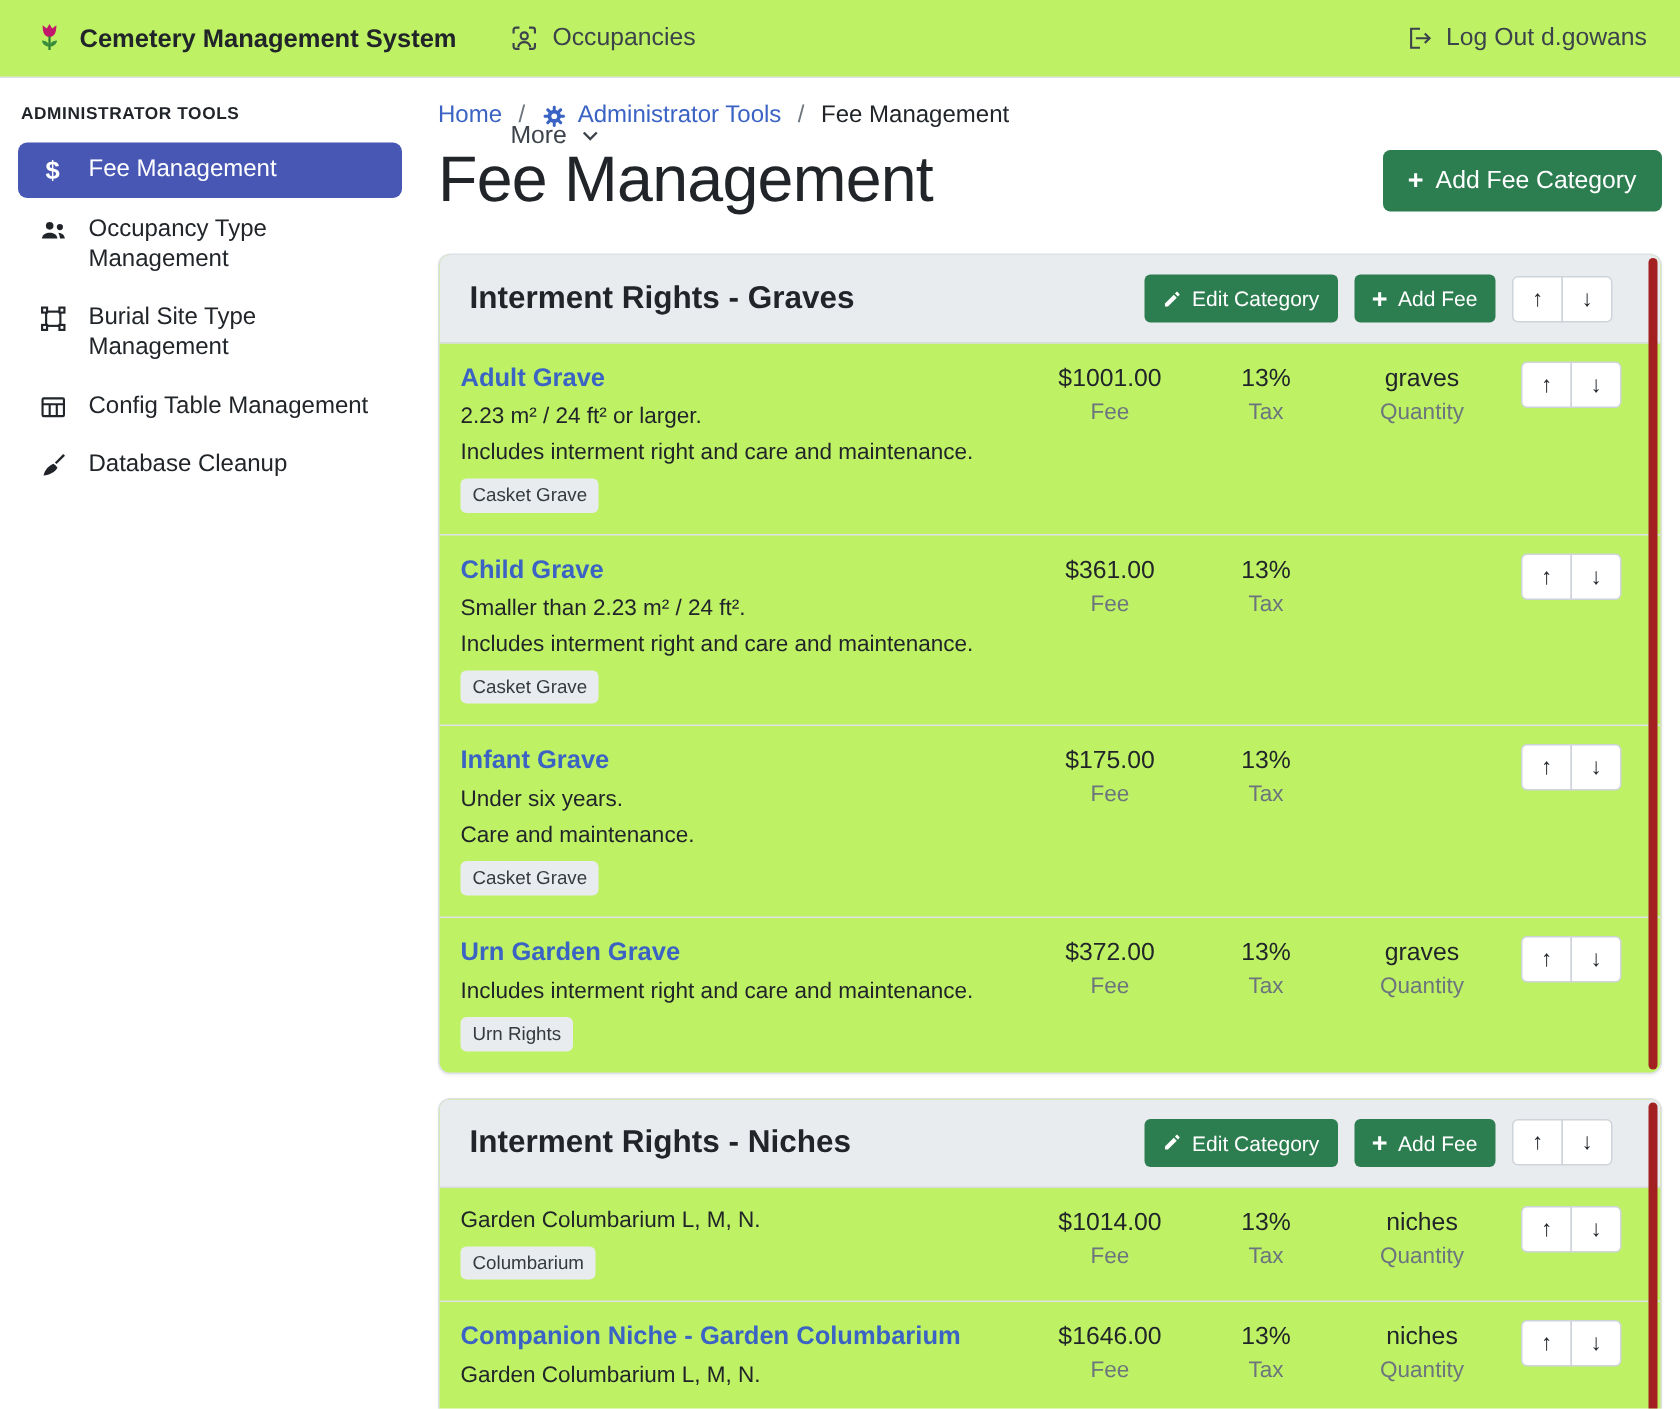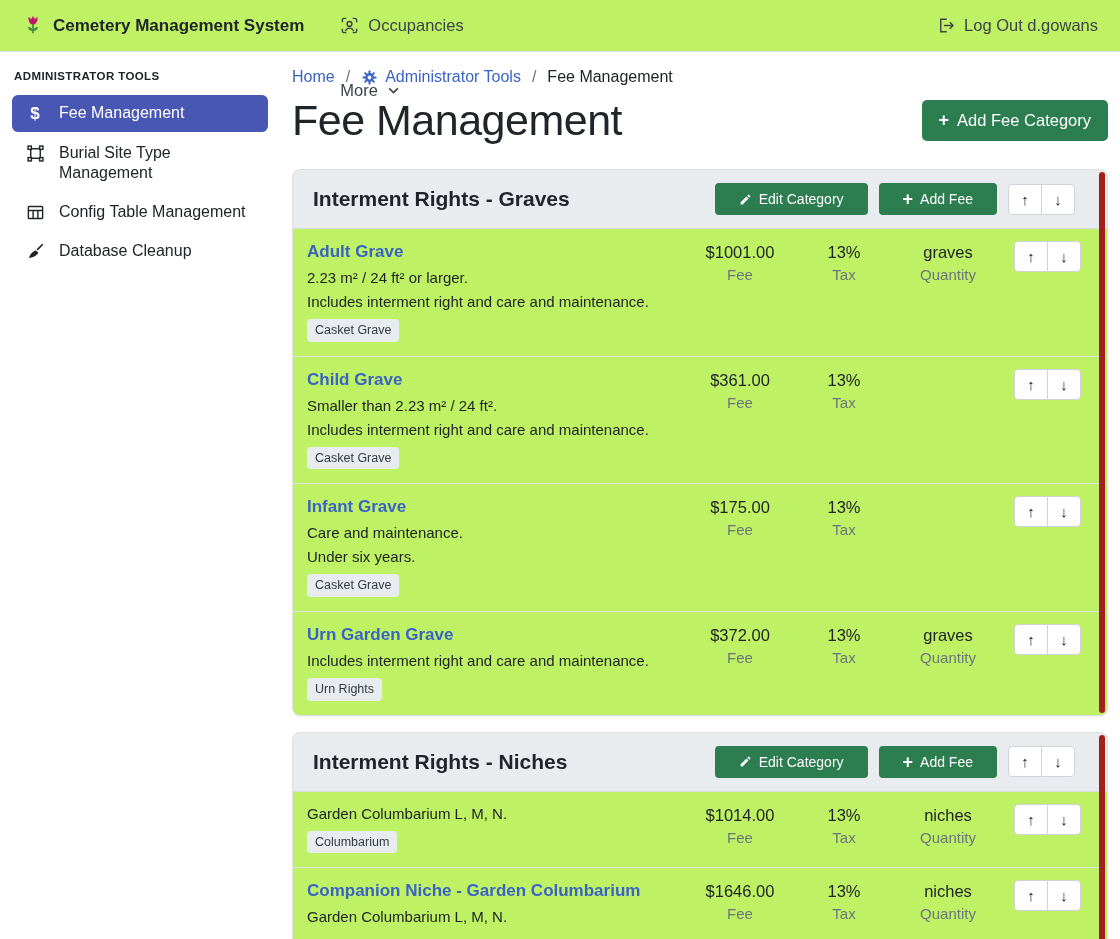--- a/index.html
+++ b/index.html
@@ -43,21 +43,21 @@
   .bc-gear svg{width:17px;height:17px;display:block;}
   .sep{color:#6c757d;}
   .bc-current{color:#212529;}
 
   
   .page-head{display:flex;align-items:center;justify-content:space-between;margin:4px 0 24px;}
   .page-head h1{font-size:43px;font-weight:400;letter-spacing:-.5px;color:#212529;}
   .btn{display:inline-flex;align-items:center;gap:8px;border:none;border-radius:5px;background:var(--green);
     color:#fff;cursor:pointer;font-family:inherit;}
   .btn-lg{font-size:16.5px;padding:11px 17px;}
-  .btn-sm{font-size:14px;padding:8px 24px;border-radius:4px;gap:7px;}
+  .btn-sm{font-size:14px;padding:8px 12px;border-radius:4px;gap:7px;}
   .btn-plus,.plus{font-weight:700;font-size:18px;line-height:.9;}
   .btn-ic svg{width:13px;height:13px;display:block;}
 
   
   .card{position:relative;border:1px solid #dde1e5;border-radius:8px;margin-bottom:16px;background:#bef264;
     box-shadow:0 1px 2px rgba(0,0,0,.06);overflow:hidden;}
   .card-header{display:flex;align-items:center;background:#e9ecef;padding:13px 20px;border-bottom:1px solid #d8dce0;}
   .card-title{font-size:21px;font-weight:700;}
   .header-actions{margin-left:auto;display:flex;align-items:center;gap:11px;padding-right:12px;}
 
@@ -144,20 +144,31 @@
     <div class="side-heading">ADMINISTRATOR TOOLS</div>
     <nav class="side-nav">
         <div class="side-item active">
           <span class="side-icon">
             <span class="glyph">$</span>
           </span>
           <span class="side-label">Fee Management</span>
         </div>
         <div class="side-item">
           <span class="side-icon">
+            <svg viewBox="0 0 24 24" fill="currentColor">
+              <circle cx="9" cy="8.3" r="3.2"></circle>
+              <path d="M2.4 19c.5-3.8 3.7-5 6.6-5s6.1 1.2 6.6 5z"></path>
+              <circle cx="17.6" cy="9.3" r="2.6"></circle>
+              <path d="M16.2 14.1c2.9.2 5.2 1.6 5.6 4.9h-4.1c-.2-2-.7-3.6-1.5-4.9z"></path>
+            </svg>
+          </span>
+          <span class="side-label">Occupancy Type Management</span>
+        </div>
+        <div class="side-item">
+          <span class="side-icon">
             <svg viewBox="0 0 24 24" fill="none" stroke="currentColor" stroke-width="1.8">
               <rect x="6" y="6" width="12" height="12"></rect>
               <rect x="2.6" y="2.6" width="4.2" height="4.2" fill="#fff"></rect>
               <rect x="17.2" y="2.6" width="4.2" height="4.2" fill="#fff"></rect>
               <rect x="2.6" y="17.2" width="4.2" height="4.2" fill="#fff"></rect>
               <rect x="17.2" y="17.2" width="4.2" height="4.2" fill="#fff"></rect>
             </svg>
           </span>
           <span class="side-label">Burial Site Type Management</span>
         </div>
@@ -264,21 +275,21 @@
                 <div class="stat-value">13%</div>
                 <div class="stat-label">Tax</div>
               </div>
               <div class="stat"></div>
               <div class="arrow-group row-arrows">
                 <button class="arrow-btn">↑</button>
                 <button class="arrow-btn">↓</button>
               </div>
             </div>
             <div class="fee-row">
-              <div class="fee-info"><a class="fee-name">Infant Grave</a><p class="fee-desc">Care and maintenance.</p><p class="fee-desc">Under six years.</p><span class="badge">Casket Grave</span></div>
+              <div class="fee-info"><a class="fee-name">Infant Grave</a><p class="fee-desc">Under six years.</p><p class="fee-desc">Care and maintenance.</p><span class="badge">Casket Grave</span></div>
               <div class="stat">
                 <div class="stat-value">$175.00</div>
                 <div class="stat-label">Fee</div>
               </div>
               <div class="stat">
                 <div class="stat-value">13%</div>
                 <div class="stat-label">Tax</div>
               </div>
               <div class="stat"></div>
               <div class="arrow-group row-arrows">

